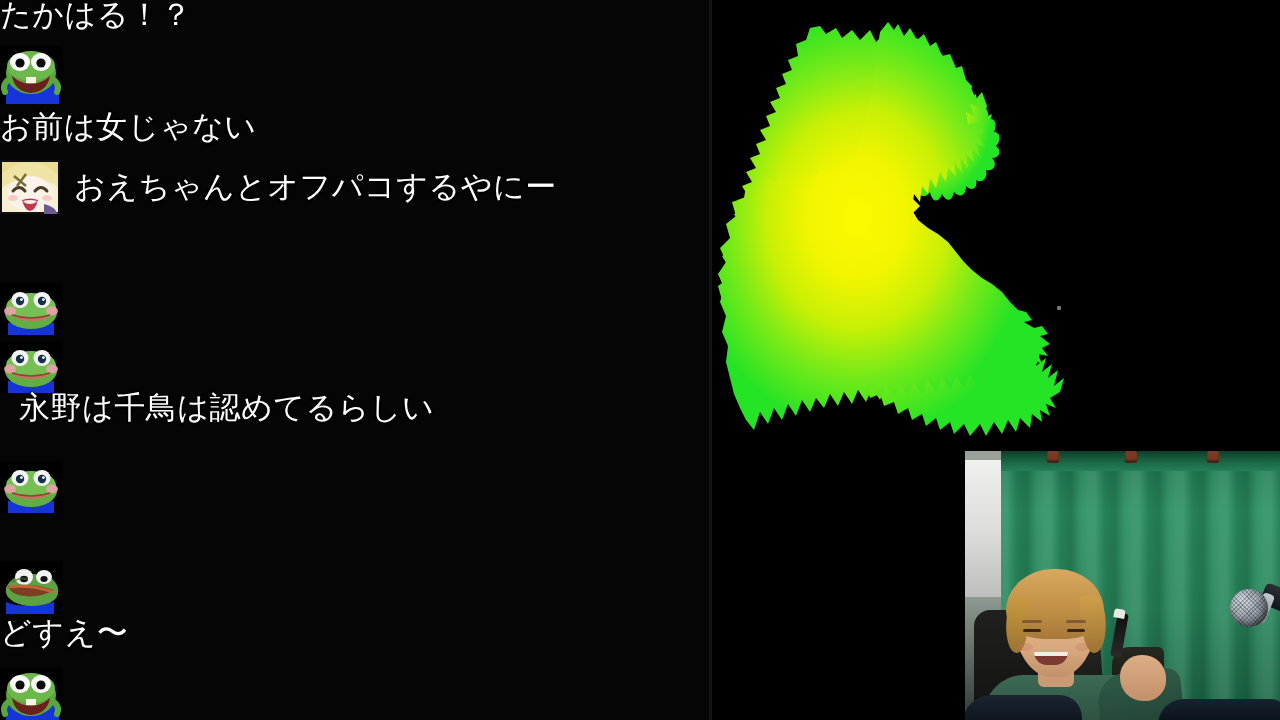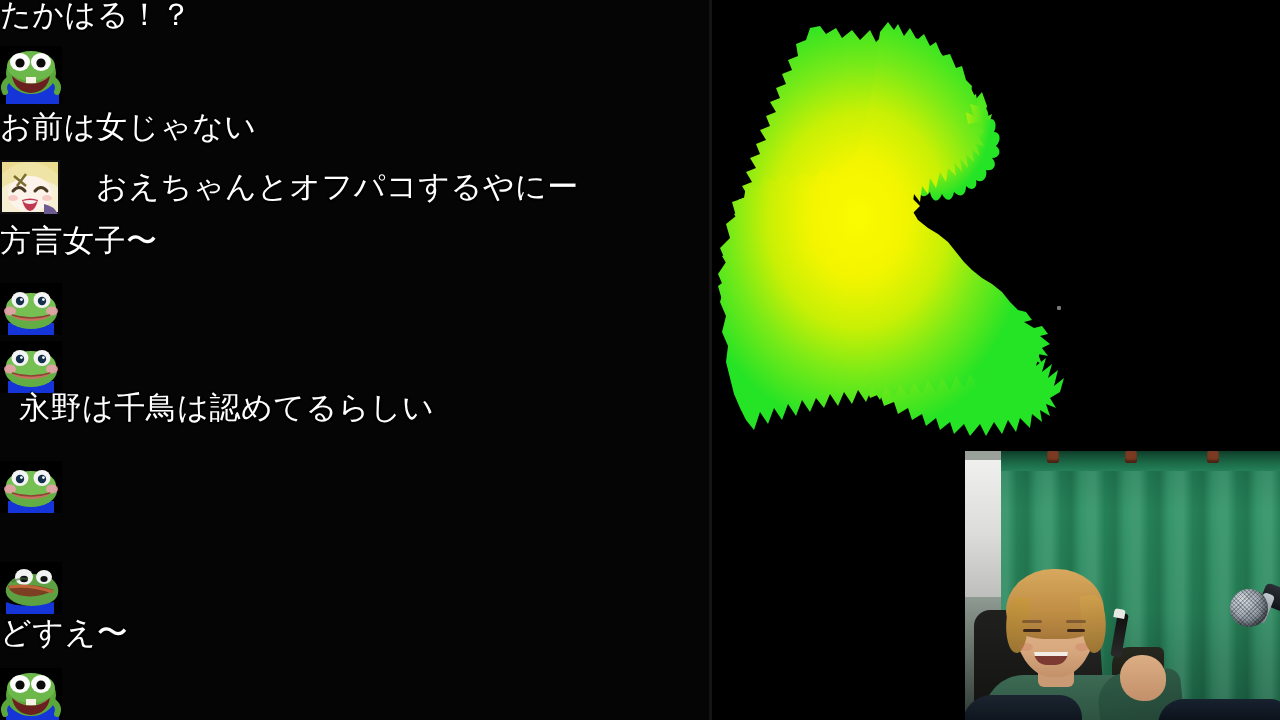--- a/index.html
+++ b/index.html
@@ -249,21 +249,21 @@
           <path d="M54 34 q6 5 3 12" stroke="#5aa83c" stroke-width="6" fill="none" stroke-linecap="round"></path>
         </svg>
       </span>
       <span class="chat-text chat-indent"></span>
     </div>
 
     <div class="chat-line" style="top:108px;text-align:center;">
       <span class="chat-text">お前は女じゃない</span>
     </div>
 
-    <div class="chat-line" style="top:160px;gap:22px;">
+    <div class="chat-line" style="top:160px;">
       <span class="emote">
         <svg width="60" height="54" viewBox="0 0 60 54">
           <rect x="0" y="0" width="60" height="54" fill="#101010"></rect>
           <rect x="2" y="2" width="56" height="50" fill="#f6efd2"></rect>
           <path d="M2 2 h56 v18 q-14 -12 -28 -11 q-16 1 -28 13 z" fill="#ecdc92"></path>
           <path d="M2 14 q14 -13 29 -12 q15 1 27 13 l0 12 q-10 -8 -27 -8 q-18 0 -29 9 z" fill="#f0e3a6"></path>
           <ellipse cx="30" cy="34" rx="22" ry="18" fill="#fdf3ea"></ellipse>
           <path d="M14 16 l12 10" stroke="#7c6e2e" stroke-width="2.5" fill="none"></path>
           <path d="M26 14 l-9 12" stroke="#7c6e2e" stroke-width="2.5" fill="none"></path>
           <path d="M13 31 q6 -7 12 0" stroke="#4a3a22" stroke-width="3" fill="none" stroke-linecap="round"></path>
@@ -271,23 +271,20 @@
           <path d="M22 40 q8 -3 16 0 q-3 11 -8 11 q-5 0 -8 -11 z" fill="#c0384f"></path>
           <path d="M23 41 q7 -2 14 0 q-2 3 -7 3 q-5 0 -7 -3 z" fill="#f4f0ee"></path>
           <ellipse cx="13" cy="38" rx="5" ry="3" fill="#f3b9b4" opacity=".7"></ellipse>
           <ellipse cx="47" cy="38" rx="5" ry="3" fill="#f3b9b4" opacity=".7"></ellipse>
           <path d="M44 44 q10 2 14 10 l-14 0 z" fill="#6d5a90"></path>
         </svg>
       </span>
       <span class="chat-text chat-indent">おえちゃんとオフパコするやにー</span>
     </div>
 
-    <div class="chat-line" style="top:222px;">
-      <span class="chat-text">方言女子〜</span>
-    </div>
 
     <div class="chat-line" style="top:283px;">
       <span class="emote">
         <svg width="62" height="52" viewBox="0 0 62 52">
           <rect x="0" y="0" width="62" height="52" fill="#000"></rect>
           <path d="M8 40 l46 0 0 12 -46 0 z" fill="#1535d8"></path>
           <ellipse cx="31" cy="30" rx="26" ry="16" fill="#62ae45"></ellipse>
           <ellipse cx="31" cy="24" rx="25" ry="14" fill="#76bf52"></ellipse>
           <ellipse cx="20" cy="17" rx="8.5" ry="8" fill="#f4f4f4"></ellipse>
           <ellipse cx="42" cy="17" rx="8.5" ry="8" fill="#f4f4f4"></ellipse>

